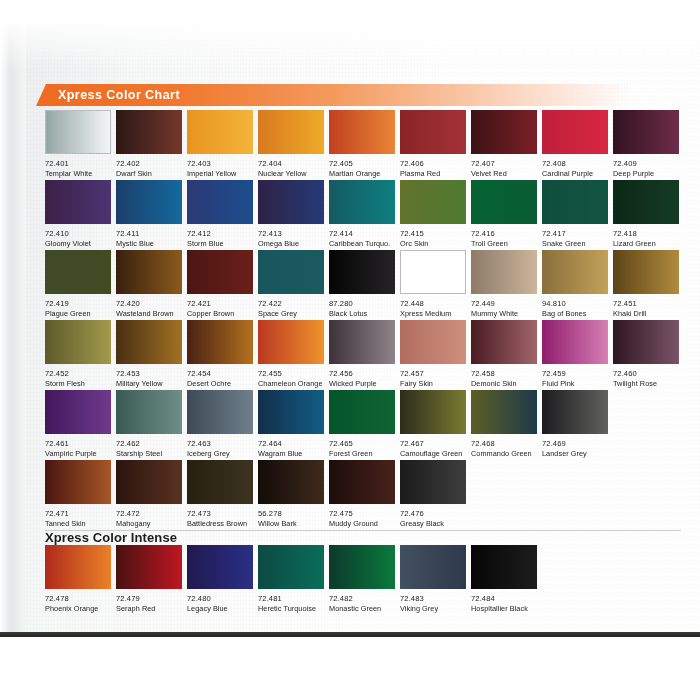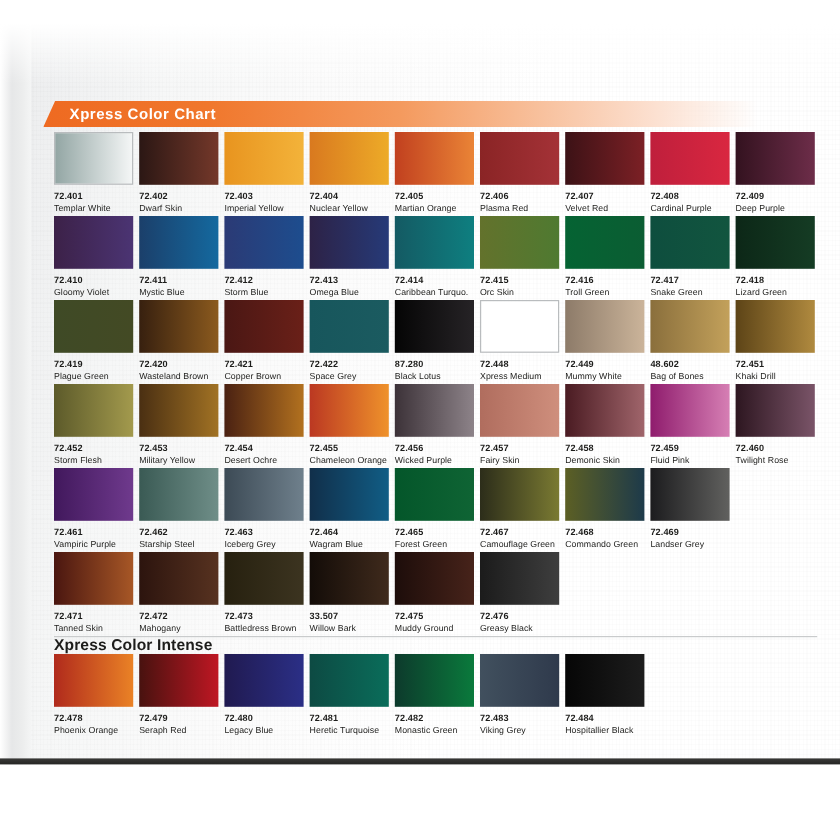--- a/index.html
+++ b/index.html
@@ -61,21 +61,21 @@
   }
   .cell:last-child{margin-right:0;}
   .swatch{
     width:66px;height:44px;display:block;
     border:0;
   }
   .swatch.bordered{
     box-sizing:border-box;border:1px solid #b9bcbe;
   }
   .code{
-    margin-top:5px;font-size:7.6px;font-weight:bold;color:#1d1d1b;
+    margin-top:5px;font-size:7.6px;font-weight:normal;color:#1d1d1b;
     line-height:9px;letter-spacing:0.1px;white-space:nowrap;
   }
   .cname{
     margin-top:1px;font-size:7.3px;color:#1d1d1b;
     line-height:9px;letter-spacing:0.05px;white-space:nowrap;
   }
   
   .section-head{
     position:relative;width:636px;height:15px;
     font-size:13px;font-weight:bold;color:#1d1d1b;line-height:15px;
@@ -226,21 +226,21 @@
           <div class="code">72.448</div>
           <div class="cname">Xpress Medium</div>
         </div>
         <div class="cell">
           <div class="swatch" style="background: linear-gradient(90deg, rgb(141, 123, 105) 0%, rgb(203, 180, 154) 100%);"></div>
           <div class="code">72.449</div>
           <div class="cname">Mummy White</div>
         </div>
         <div class="cell">
           <div class="swatch" style="background: linear-gradient(90deg, rgb(138, 111, 60) 0%, rgb(195, 161, 91) 100%);"></div>
-          <div class="code">48.602</div>
+          <div class="code">94.810</div>
           <div class="cname">Bag of Bones</div>
         </div>
         <div class="cell">
           <div class="swatch" style="background: linear-gradient(90deg, rgb(93, 68, 23) 0%, rgb(176, 138, 63) 100%);"></div>
           <div class="code">72.451</div>
           <div class="cname">Khaki Drill</div>
         </div>
       </div>
       <div class="swatch-row">
         <div class="cell">
@@ -342,21 +342,21 @@
           <div class="code">72.472</div>
           <div class="cname">Mahogany</div>
         </div>
         <div class="cell">
           <div class="swatch" style="background: linear-gradient(90deg, rgb(38, 32, 15) 0%, rgb(60, 52, 32) 100%);"></div>
           <div class="code">72.473</div>
           <div class="cname">Battledress Brown</div>
         </div>
         <div class="cell">
           <div class="swatch" style="background: linear-gradient(90deg, rgb(19, 12, 8) 0%, rgb(63, 42, 28) 100%);"></div>
-          <div class="code">33.507</div>
+          <div class="code">56.278</div>
           <div class="cname">Willow Bark</div>
         </div>
         <div class="cell">
           <div class="swatch" style="background: linear-gradient(90deg, rgb(29, 13, 10) 0%, rgb(71, 35, 26) 100%);"></div>
           <div class="code">72.475</div>
           <div class="cname">Muddy Ground</div>
         </div>
         <div class="cell">
           <div class="swatch" style="background: linear-gradient(90deg, rgb(27, 27, 27) 0%, rgb(62, 62, 62) 100%);"></div>
           <div class="code">72.476</div>

